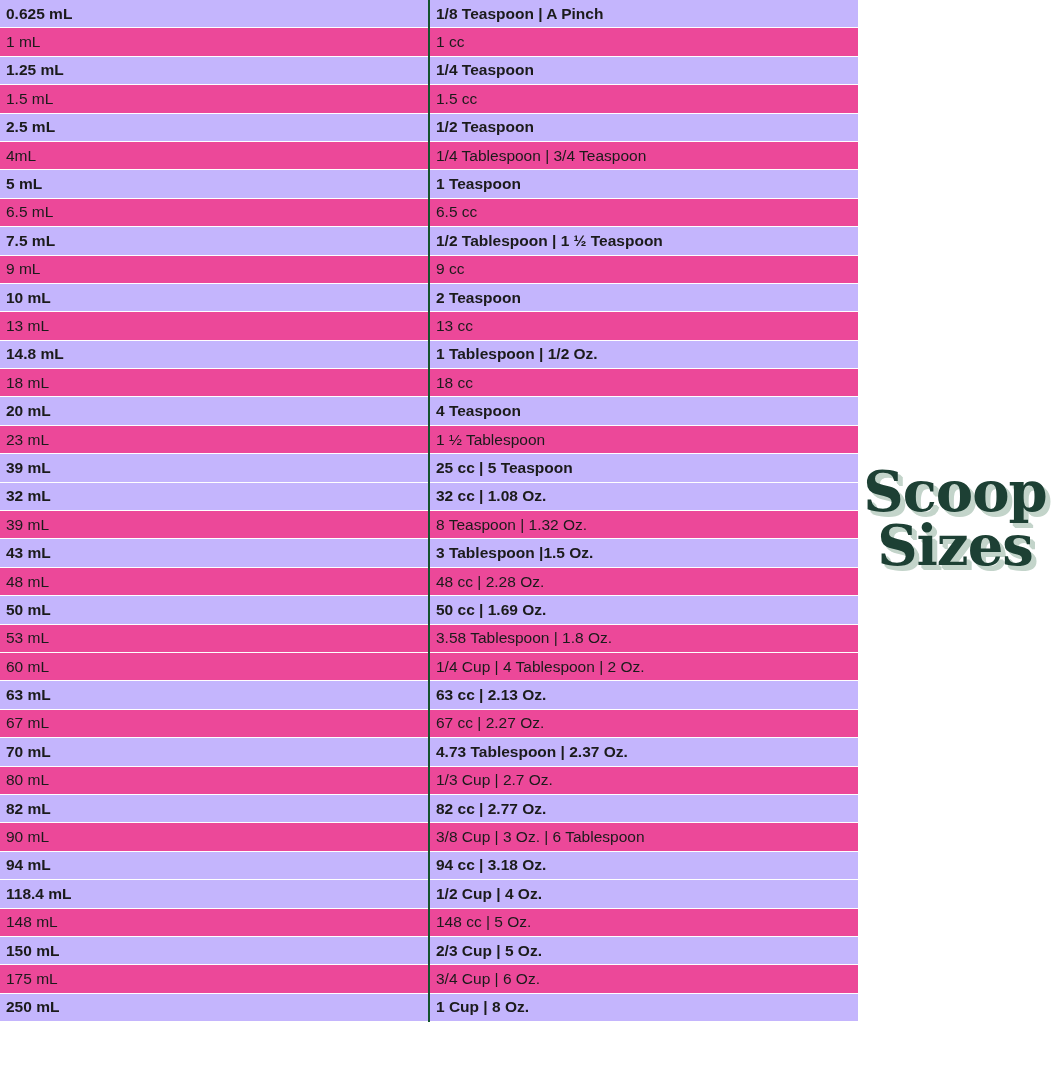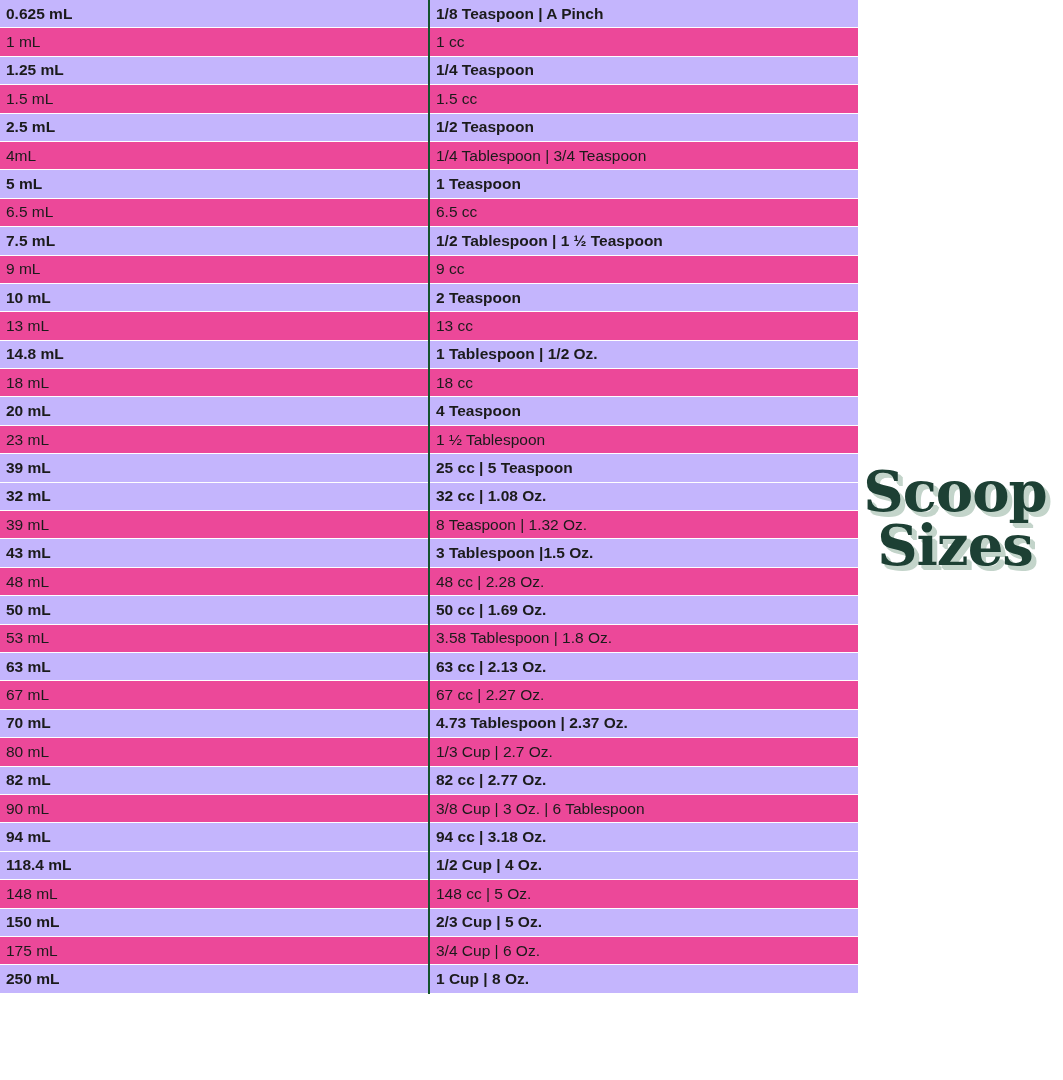--- a/index.html
+++ b/index.html
@@ -162,20 +162,24 @@
         <td class="col-equiv">48 cc | 2.28 Oz.</td>
       </tr>
       <tr class="shaded">
         <td class="col-ml">50 mL</td>
         <td class="col-equiv">50 cc | 1.69 Oz.</td>
       </tr>
       <tr class="plain">
         <td class="col-ml">53 mL</td>
         <td class="col-equiv">3.58 Tablespoon | 1.8 Oz.</td>
       </tr>
+      <tr class="plain">
+        <td class="col-ml">60 mL</td>
+        <td class="col-equiv">1/4 Cup | 4 Tablespoon | 2 Oz.</td>
+      </tr>
       <tr class="shaded">
         <td class="col-ml">63 mL</td>
         <td class="col-equiv">63 cc | 2.13 Oz.</td>
       </tr>
       <tr class="plain">
         <td class="col-ml">67 mL</td>
         <td class="col-equiv">67 cc | 2.27 Oz.</td>
       </tr>
       <tr class="shaded">
         <td class="col-ml">70 mL</td>

